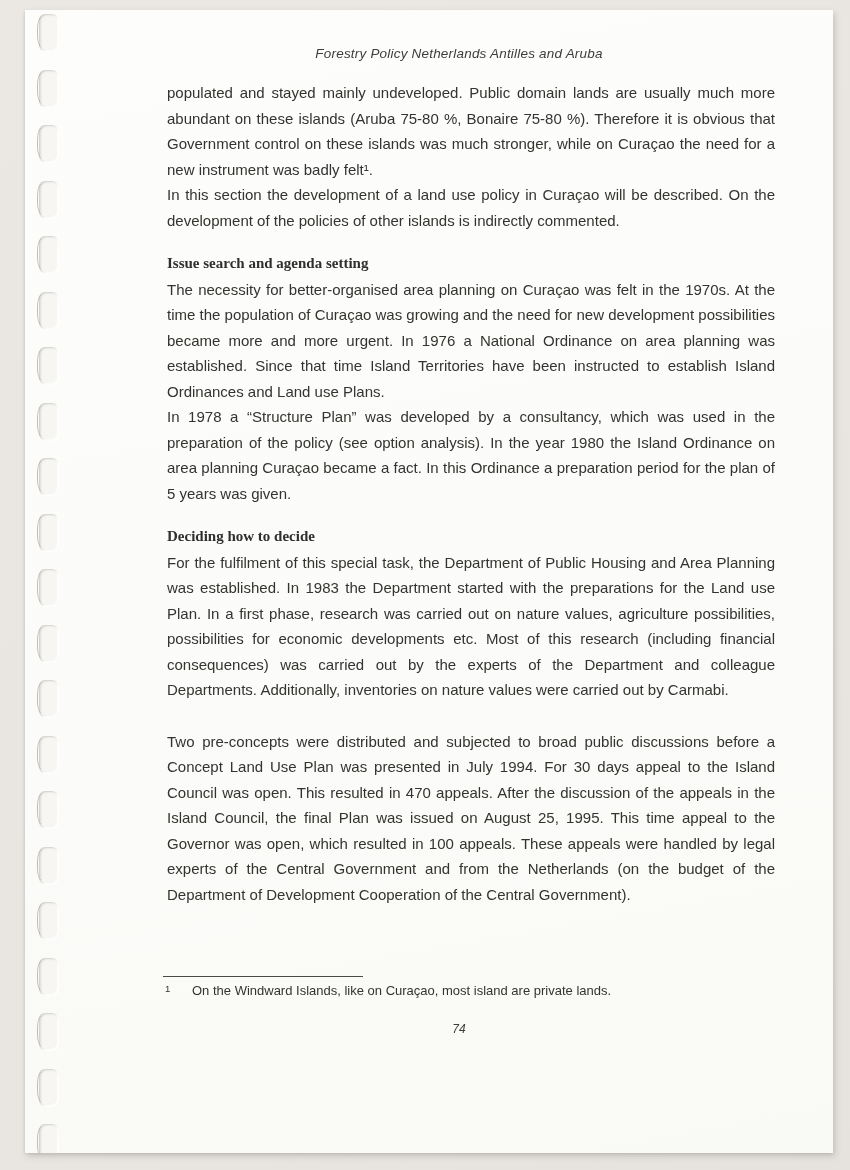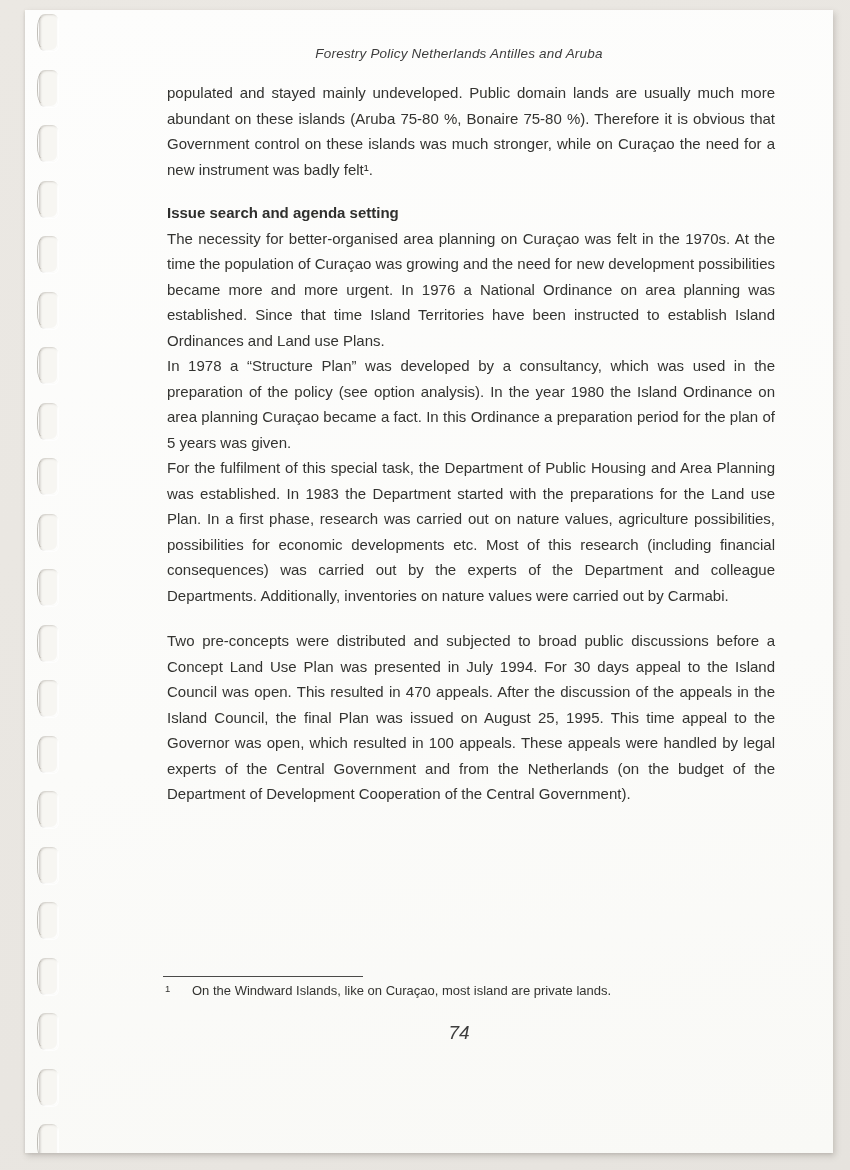--- a/index.html
+++ b/index.html
@@ -55,28 +55,29 @@
   .content {
     position: absolute;
     left: 142px; top: 70px;
     width: 608px;
     font-size: 15px;
     line-height: 25.5px;
     color: #333330;
     text-align: justify;
   }
   .content p { margin: 0; }
-  .content p.spaced { margin-top: 20px; }
+  .content p.spaced { margin-top: 26px; }
   .content h3 {
     margin-top: 18px;
     font-size: 15px;
     line-height: 25.5px;
     font-weight: bold;
     color: #2f2f2d;
     text-align: left;
+    font-family: Liberation Serif, serif;
   }
   .footnote-block {
     position: absolute;
     left: 130px; top: 966px;
     width: 608px;
     color: #333330;
   }
   .footnote-rule {
     margin-left: 8px;
     width: 200px; height: 0;
@@ -93,21 +94,21 @@
     position: absolute;
     left: 10px; top: -2px;
     font-size: 9.5px;
   }
   .page-number {
     position: absolute;
     left: 130px; top: 1012px;
     width: 608px;
     text-align: center;
     font-style: italic;
-    font-size: 19px;
+    font-size: 12px;
     color: #3d3d3d;
   }
 </style>
 </head>
 <body>
 
 <div class="scan-bg">
   <div class="paper">
 
     <div class="binding" id="binding">
@@ -131,23 +132,25 @@
         <div class="hole" style="top: 947.5px;"></div>
         <div class="hole" style="top: 1003px;"></div>
         <div class="hole" style="top: 1058.5px;"></div>
         <div class="hole" style="top: 1114px;"></div>
       </div>
 
     <div class="running-header">Forestry Policy Netherlands Antilles and Aruba</div>
 
     <div class="content" id="content">
         <p>populated and stayed mainly undeveloped. Public domain lands are usually much more abundant on these islands (Aruba 75-80 %, Bonaire 75-80 %). Therefore it is obvious that Government control on these islands was much stronger, while on Curaçao the need for a new instrument was badly felt¹.</p>
+        <p>In this section the development of a land use policy in Curaçao will be described. On the development of the policies of other islands is indirectly commented.</p>
         <h3>Issue search and agenda setting</h3>
         <p>The necessity for better-organised area planning on Curaçao was felt in the 1970s. At the time the population of Curaçao was growing and the need for new development possibilities became more and more urgent. In 1976 a National Ordinance on area planning was established. Since that time Island Territories have been instructed to establish Island Ordinances and Land use Plans.</p>
         <p>In 1978 a “Structure Plan” was developed by a consultancy, which was used in the preparation of the policy (see option analysis). In the year 1980 the Island Ordinance on area planning Curaçao became a fact. In this Ordinance a preparation period for the plan of 5 years was given.</p>
+        <h3>Deciding how to decide</h3>
         <p>For the fulfilment of this special task, the Department of Public Housing and Area Planning was established. In 1983 the Department started with the preparations for the Land use Plan. In a first phase, research was carried out on nature values, agriculture possibilities, possibilities for economic developments etc. Most of this research (including financial consequences) was carried out by the experts of the Department and colleague Departments. Additionally, inventories on nature values were carried out by Carmabi.</p>
         <p class="spaced">Two pre-concepts were distributed and subjected to broad public discussions before a Concept Land Use Plan was presented in July 1994. For 30 days appeal to the Island Council was open. This resulted in 470 appeals. After the discussion of the appeals in the Island Council, the final Plan was issued on August 25, 1995. This time appeal to the Governor was open, which resulted in 100 appeals. These appeals were handled by legal experts of the Central Government and from the Netherlands (on the budget of the Department of Development Cooperation of the Central Government).</p>
       </div>
 
     <div class="footnote-block">
       <div class="footnote-rule"></div>
       <div class="footnote-line">
         <span class="fn-marker">1</span>
         <span>On the Windward Islands, like on Curaçao, most island are private lands.</span>
       </div>

